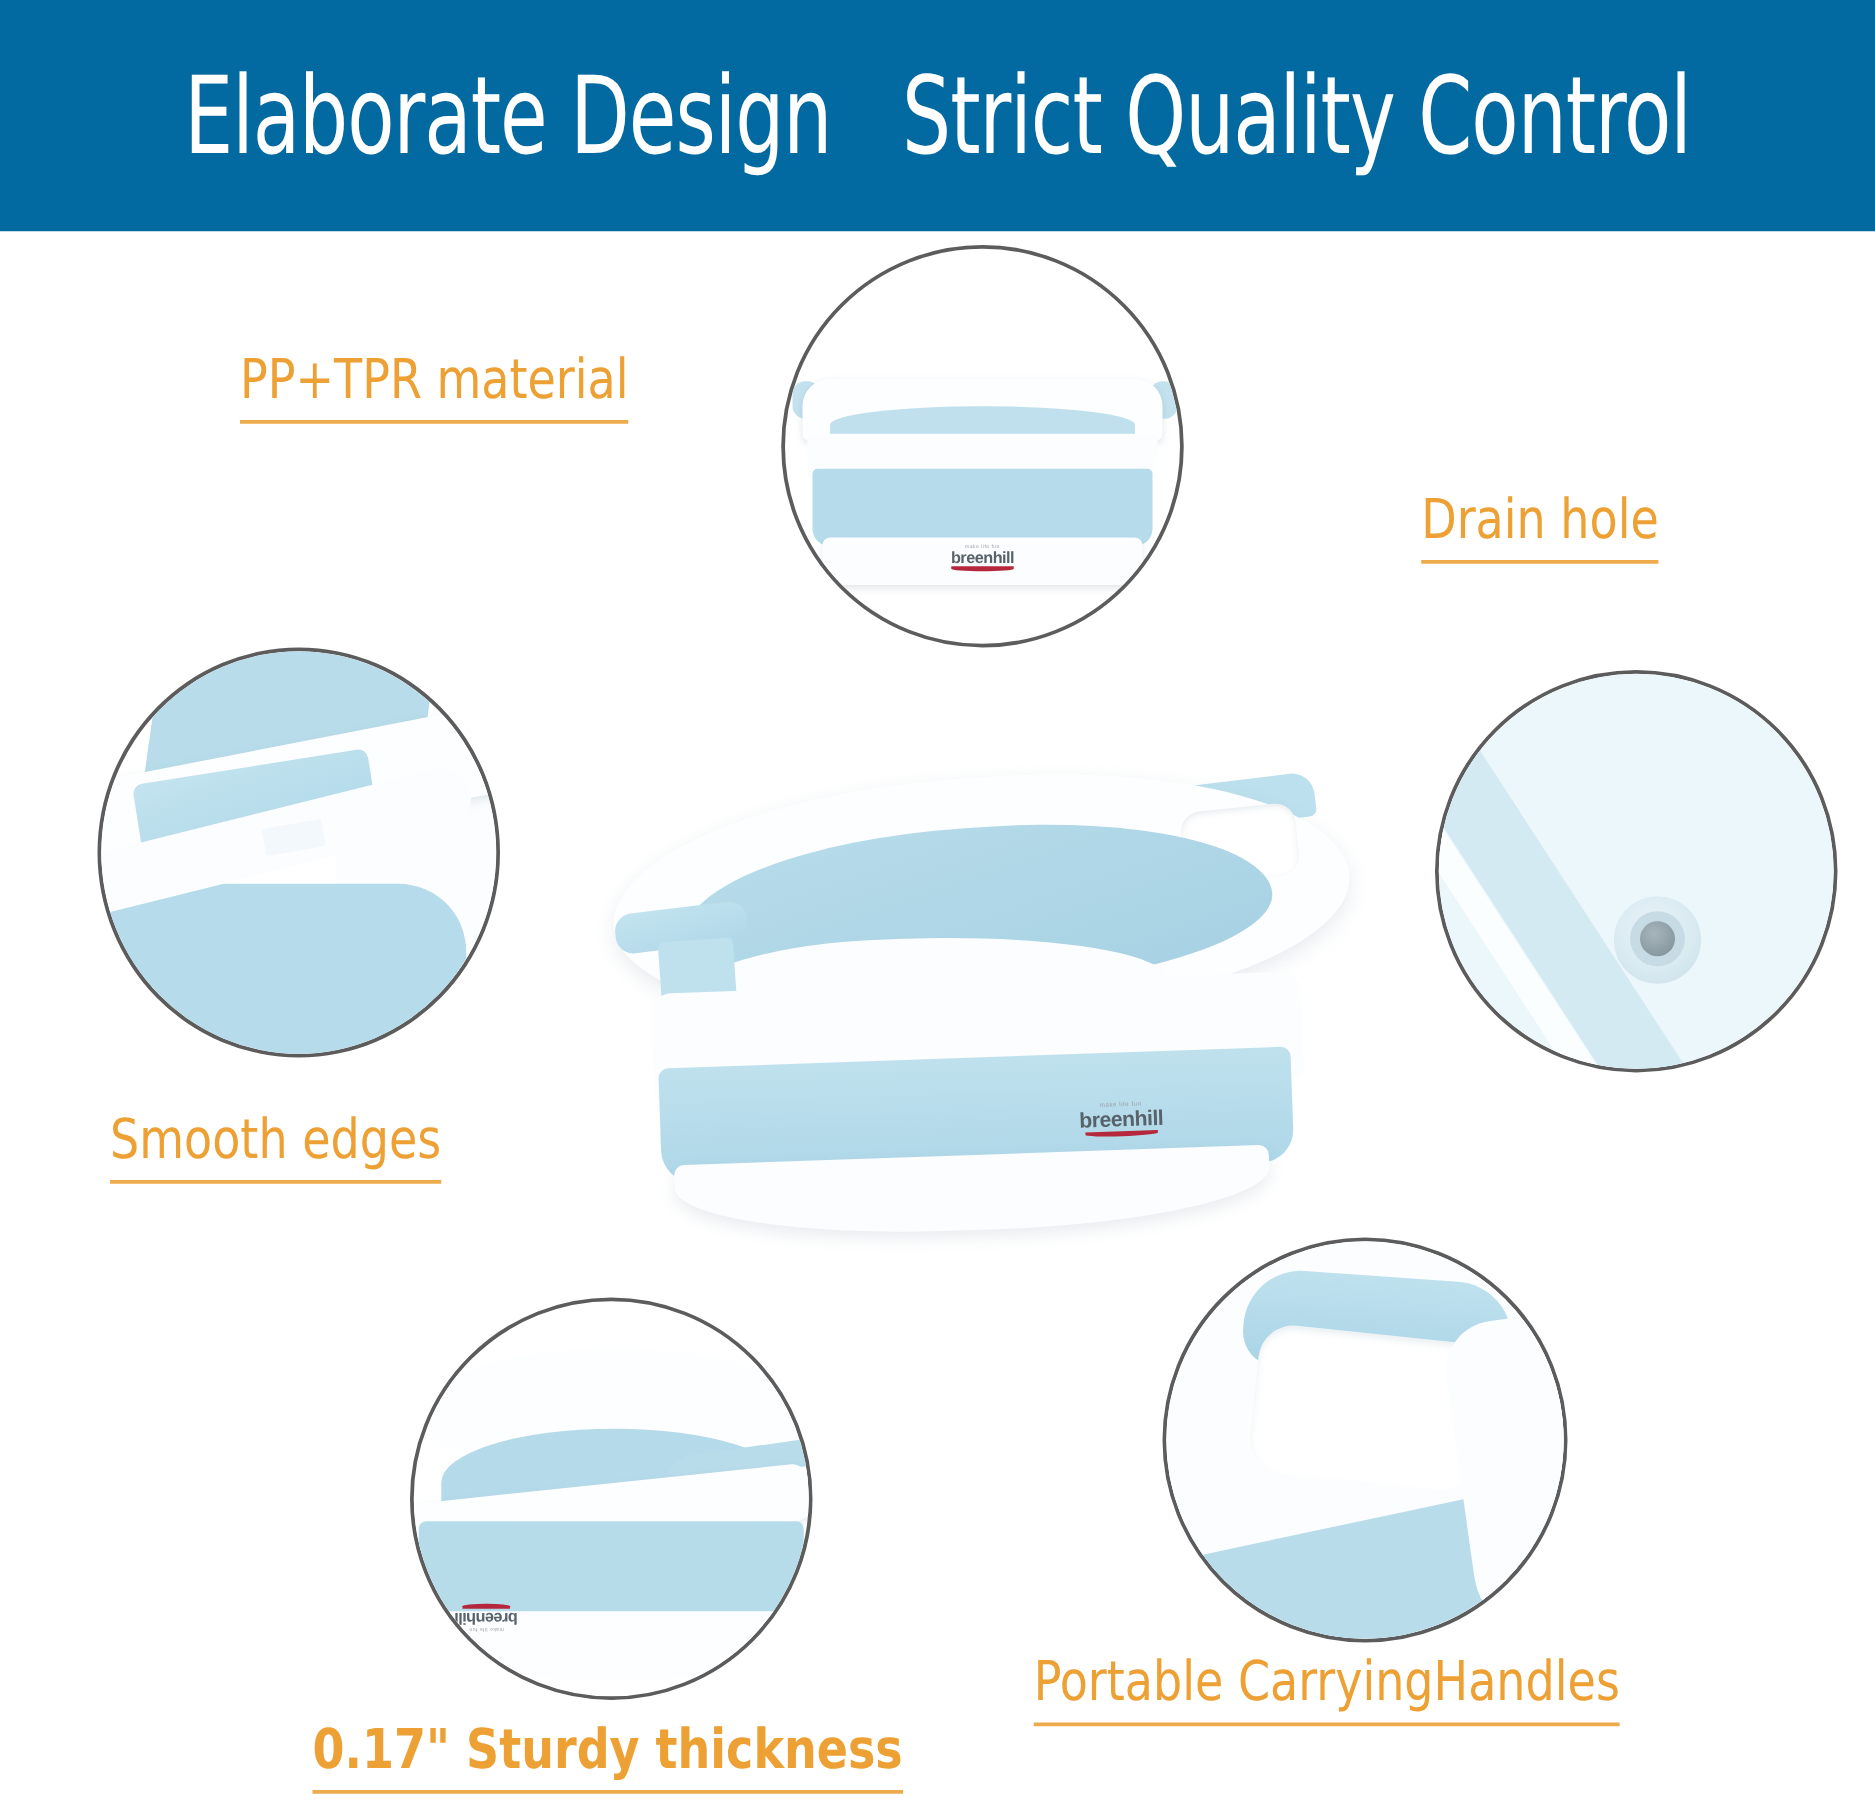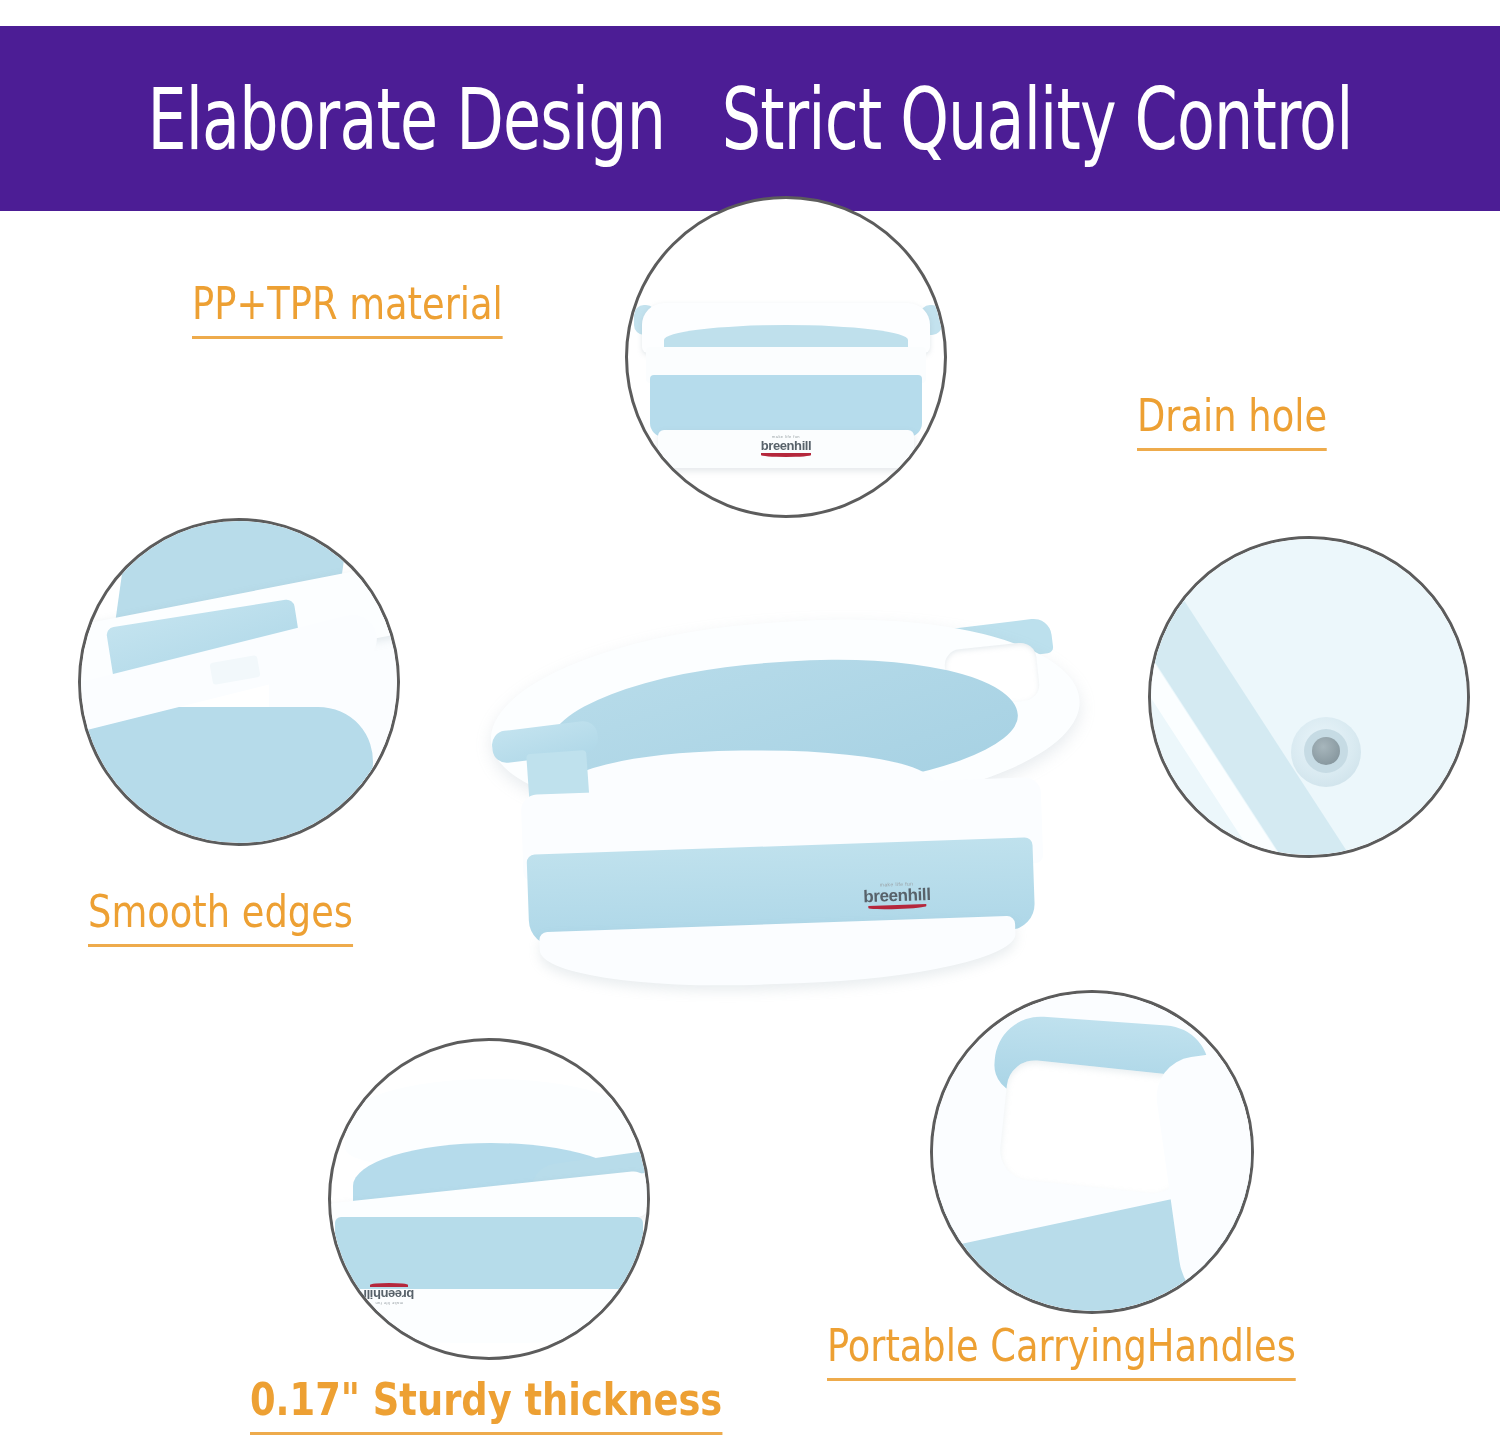--- a/index.html
+++ b/index.html
@@ -15,22 +15,21 @@
     font-family: "Liberation Sans", sans-serif;
   }
 
   
   .header-band {
     position: absolute;
     left: 0;
     top: 0;
     width: 1500px;
     height: 185px;
-    background: #4c1d95;
-    margin-top: 26px;
+    background: #0369a1;
   }
   .header-title {
     position: absolute;
     left: 0;
     top: 0;
     width: 1500px;
     height: 185px;
     display: flex;
     align-items: center;
     justify-content: center;

